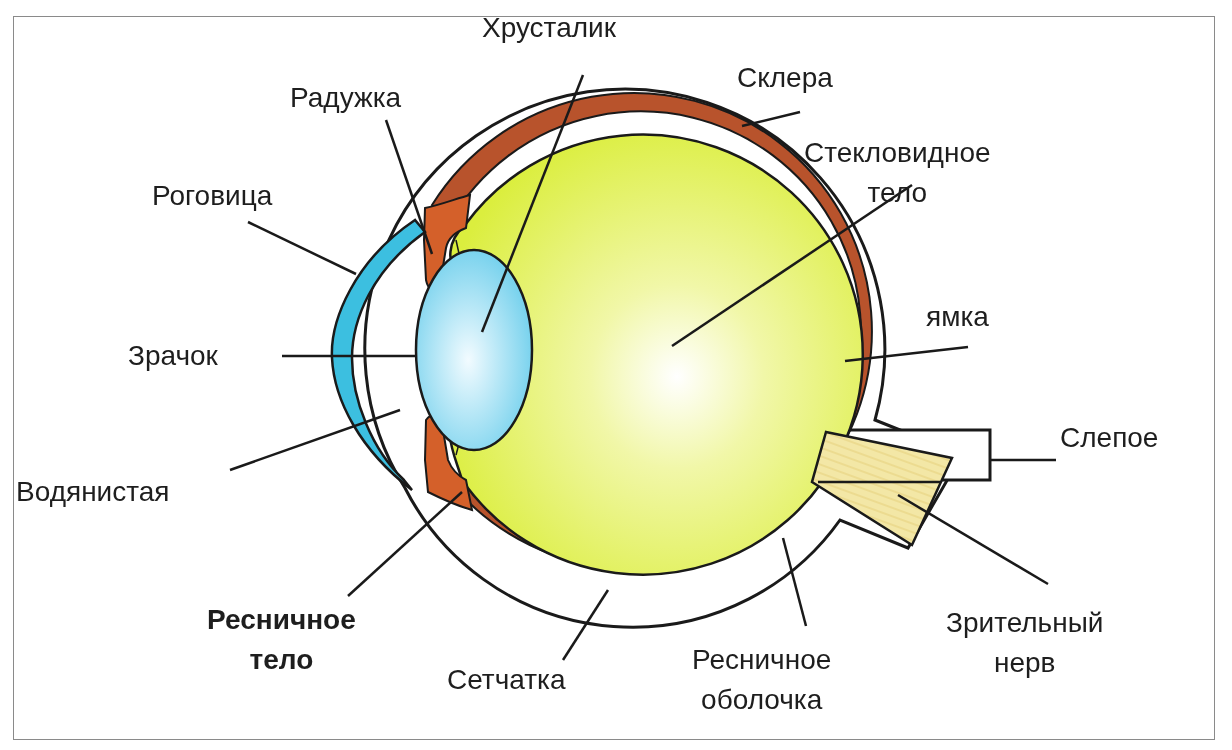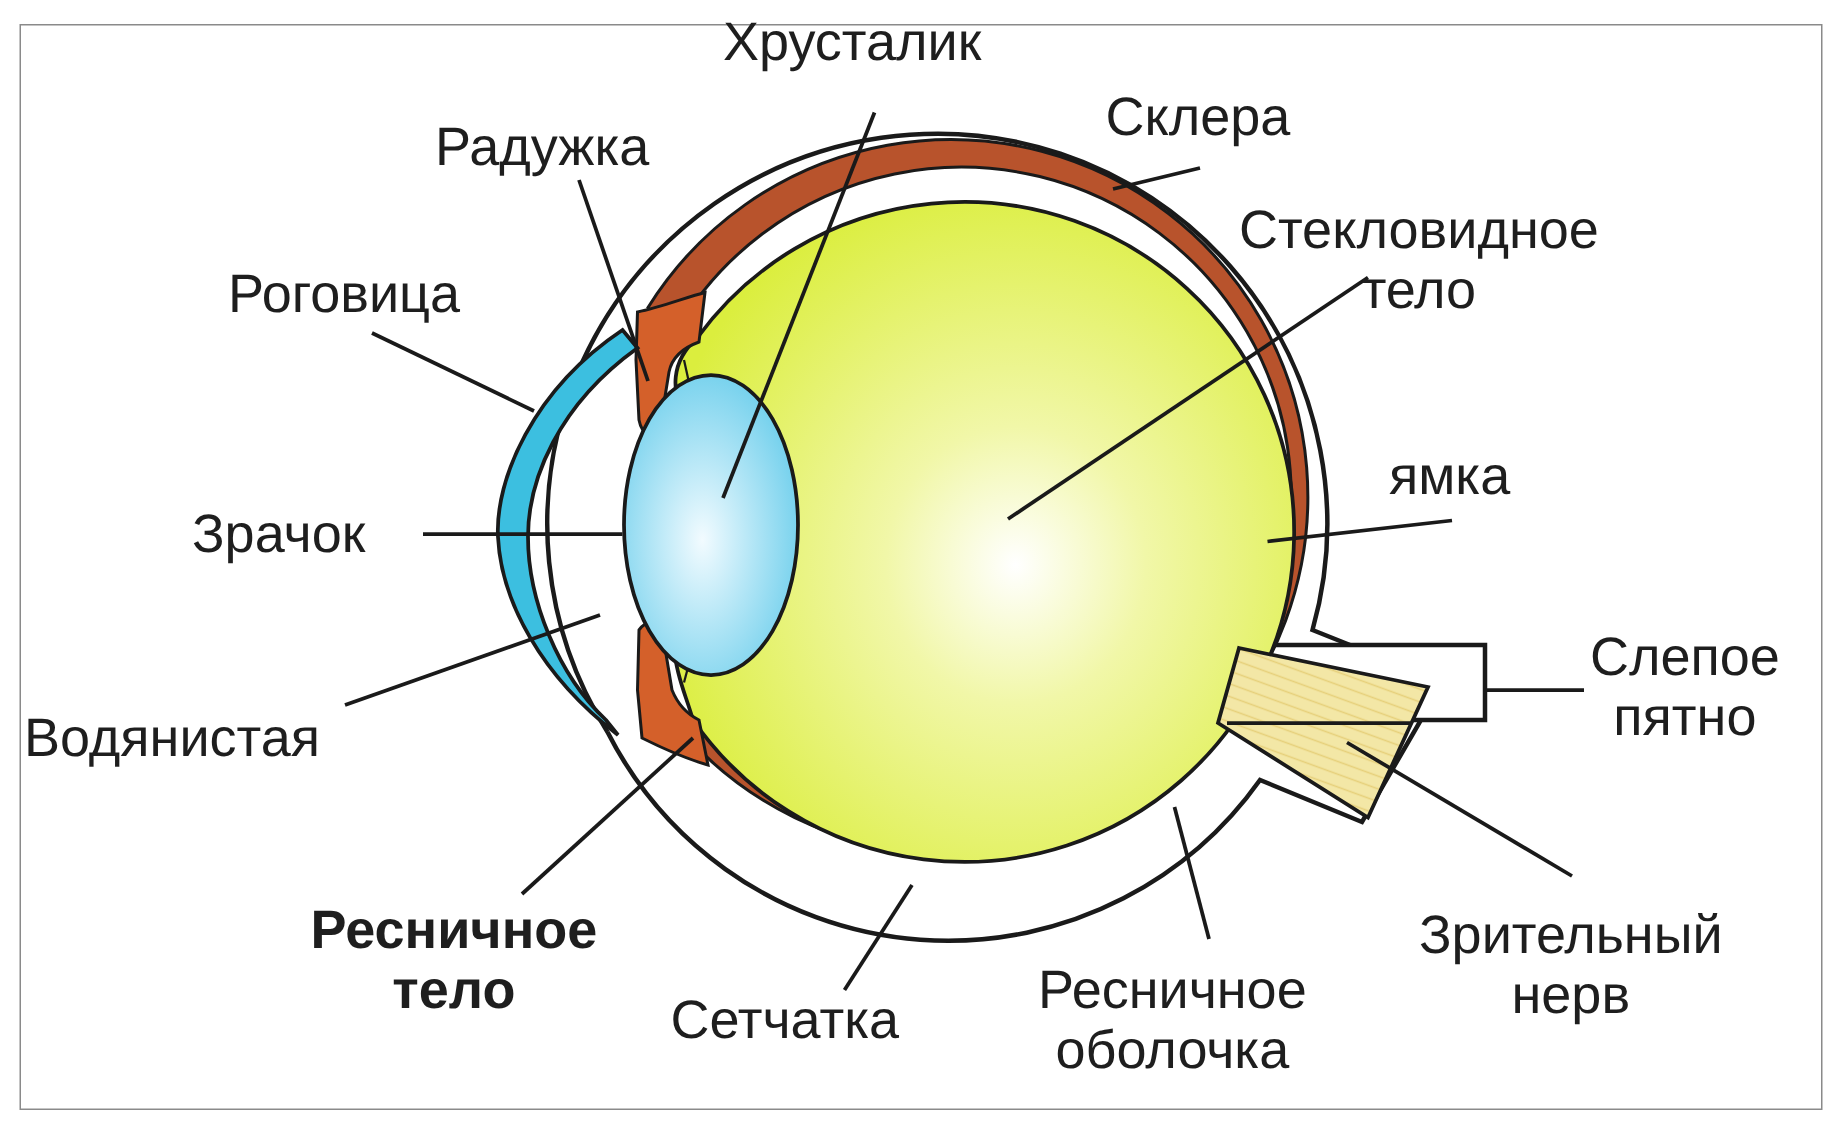--- a/index.html
+++ b/index.html
@@ -1,19 +1,19 @@
 <!DOCTYPE html>
 <html><head>
 <meta charset="utf-8">
 <style>
   html, body { margin:0; padding:0; background:#ffffff; }
   body { width:1232px; height:750px; position:relative; overflow:hidden; font-family:"Liberation Sans", sans-serif; }
   .frame { position:absolute; left:13px; top:16px; width:1202px; height:724px; border:1.5px solid #8a8a8a; box-sizing:border-box; background:#fff; }
   svg { position:absolute; left:0; top:0; }
-  .lbl { position:absolute; font-family:"Liberation Sans", sans-serif; font-size:36px; color:#1e1e1e; line-height:40px; white-space:nowrap; text-align:center; letter-spacing:0px; }
+  .lbl { position:absolute; font-family:"Liberation Sans", sans-serif; font-size:28px; color:#1e1e1e; line-height:40px; white-space:nowrap; text-align:center; letter-spacing:0px; }
   .lbl span { display:block; }
 </style>
 </head>
 <body>
 
 <div class="frame"></div>
 
 <svg width="1232" height="750" viewBox="0 0 1232 750">
   <defs>
     <radialGradient id="vitGrad" cx="0.55" cy="0.55" r="0.6">
@@ -90,36 +90,35 @@
 
 <div class="lbl" style="left:482px; top:8px;">
     <span>Хрусталик</span>
   </div>
 <div class="lbl" style="left:737px; top:58px;">
     <span>Склера</span>
   </div>
 <div class="lbl" style="left:290px; top:78px;">
     <span>Радужка</span>
   </div>
-<div class="lbl" style="left:826px; top:133px;">
+<div class="lbl" style="left:804px; top:133px;">
   <span>Стекловидное</span>
     <span>тело</span>
 </div>
 <div class="lbl" style="left:152px; top:176px;">
     <span>Роговица</span>
   </div>
 <div class="lbl" style="left:926px; top:297px;">
     <span>ямка</span>
 </div>
 <div class="lbl" style="left:128px; top:336px;">
     <span>Зрачок</span>
   </div>
 <div class="lbl" style="left:1060px; top:418px;">
   <span>Слепое</span>
-    <span>пятно</span>
 </div>
 <div class="lbl" style="left:16px; top:472px;">
   <span>Водянистая</span>
 </div>
 <div class="lbl" style="left:946px; top:592px;margin-top:11px;">
   <span>Зрительный</span>
     <span>нерв</span>
 </div>
 <div class="lbl" style="left:207px; top:600px;font-weight:bold;">
   <span>Ресничное</span>

